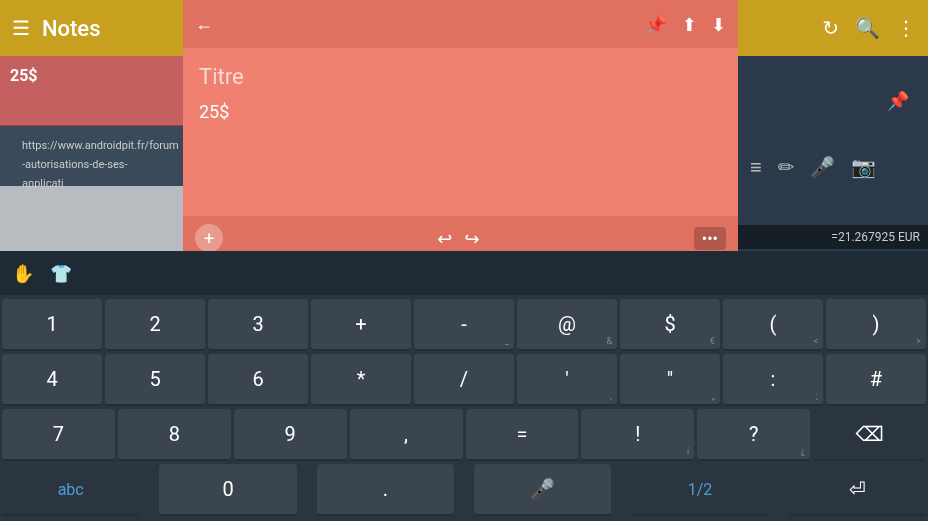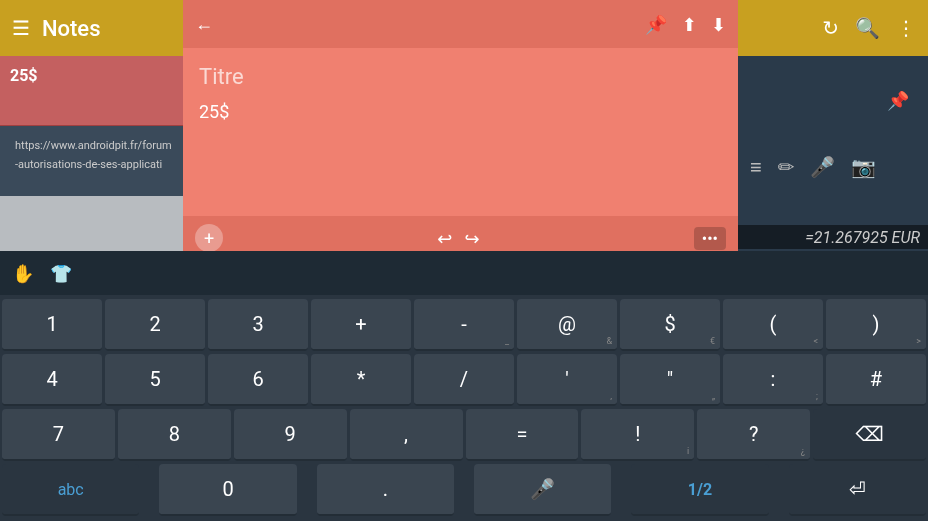--- a/index.html
+++ b/index.html
@@ -81,22 +81,22 @@
     }
 
     .note-item-text {
       color: white;
       font-size: 16px;
       font-weight: bold;
     }
 
     .note-item2 {
       background: #3a4a5a;
-      padding: 8px 15px;
-      height: 70px;
+      padding: 8px 22px;
+      height: 60px;
     }
 
     .note-item2-text {
       color: #ccc;
       font-size: 11px;
     }
 
     
     .right-panel {
       position: absolute;
@@ -135,22 +135,21 @@
       background: rgba(0,0,0,0.5);
       display: flex;
       align-items: center;
       justify-content: flex-end;
       padding-right: 8px;
       z-index: 2;
     }
 
     .status-text {
       color: #ccc;
-      font-size: 16px;
-      font-style: italic;
+      font-size: 12px;
     }
 
     
     .note-editor {
       position: absolute;
       top: 0;
       left: 183px;
       width: 555px;
       height: 260px;
       background: #f08070;
@@ -318,21 +317,20 @@
       color: #4a9fd4;
     }
 
     .kb-key-mic {
       background: #3a4550;
     }
 
     .kb-key-fraction {
       background: #2a3540;
       color: #4a9fd4;
-      font-weight: bold;
     }
   </style>
 </head>
 <body>
 
 <div class="app-container">
 
   <div class="top-toolbar">
     <span class="toolbar-icon">☰</span>
     <span class="toolbar-title">Notes</span>

